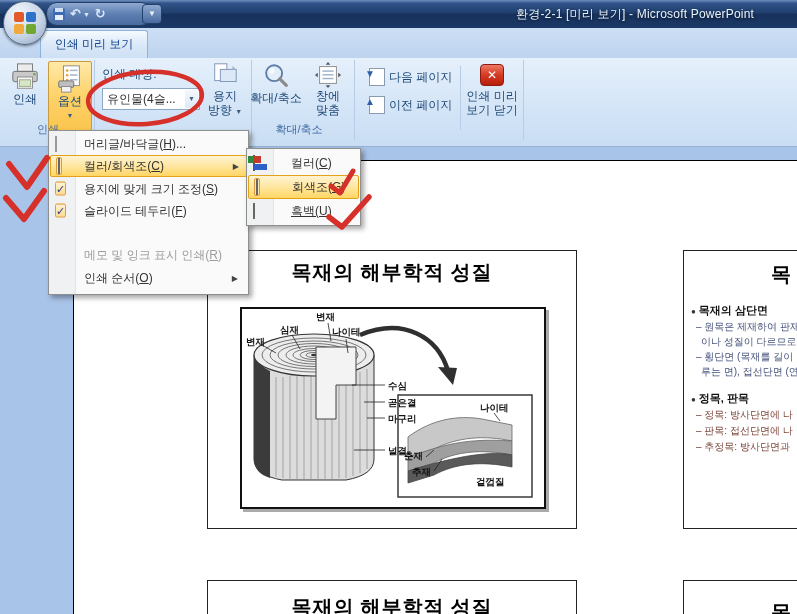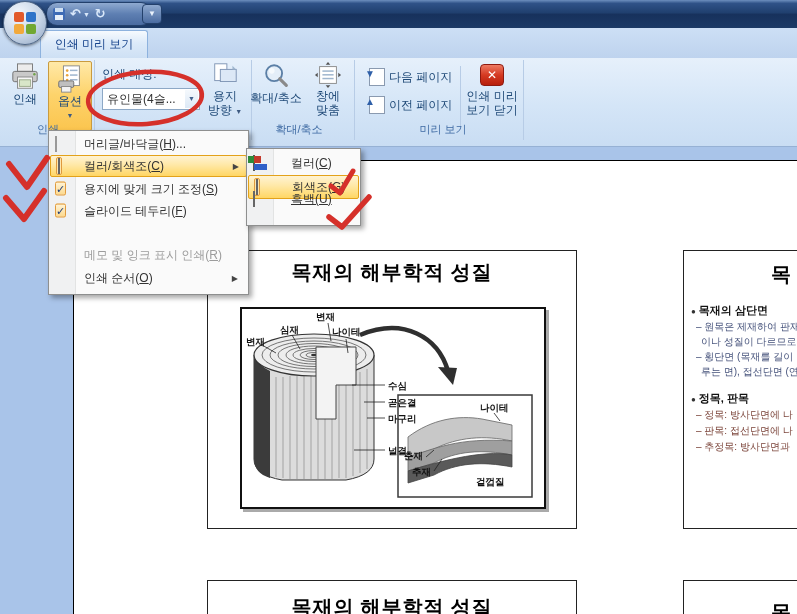--- a/index.html
+++ b/index.html
@@ -133,20 +133,21 @@
 <div id="root">
 
   <div class="abs titlebar">
     <div class="abs qat">
       <span class="floppy"></span>
       <span class="qat-glyph">↶</span>
       <span class="tiny-caret">▼</span>
       <span class="qat-glyph">↻</span>
     </div>
     <div class="abs qat-more">▼</div>
+    <div class="abs win-title">환경-2-1 [미리 보기] - Microsoft PowerPoint</div>
   </div>
 
   <div class="abs orb">
     <span class="orb-grid">
       <i style="background:#E25A2B"></i>
         <i style="background:#2E73C9"></i>
       <i style="background:#F2A93B"></i>
         <i style="background:#71A832"></i>
     </span>
   </div>
@@ -240,21 +241,20 @@
             <b>▲</b>
           </span>
         <span>이전 페이지</span>
       </div>
       <div class="vline" style="left:97px;"></div>
       <div class="bigbtn" style="left:100px;top:1px;width:58px;height:68px;">
         <span class="closeX" style="margin-top:3px">✕</span>
         <span style="margin-top:3px">인쇄 미리</span>
         <span>보기 닫기</span>
       </div>
-      <div class="glabel">미리 보기</div>
     </div>
   </div>
 
   <div class="abs preview"></div>
   <div class="abs hpage"></div>
 
   <div class="slide" style="left:207px;top:250px;width:368px;height:277px;">
     <div class="stitle" style="top:8px;">목재의 해부학적 성질</div>
     <div class="imgbox">
       <svg width="298" height="194" viewBox="0 0 298 194">
@@ -388,21 +388,21 @@
         <i style="left:0;top:0;width:7px;height:7px;background:#C3392B;"></i>
         <i style="right:0;top:0;width:6px;height:7px;background:#2E8B3A;"></i>
         <i style="left:0;bottom:0;width:13px;height:6px;background:#2E5FC8;"></i>
       </span></span>
       <span class="mil"><span>컬러(</span><span class="key">C</span><span>)</span></span>
     </div>
     <div class="smi hl" style="top:26px;">
       <span class="mic iconbox"><span class="sq grayscale"></span></span>
       <span class="mil"><span>회색조(</span><span class="key">G</span><span>)</span></span>
     </div>
-    <div class="smi" style="top:38px;text-decoration:underline;">
+    <div class="smi" style="top:50px;text-decoration:underline;">
       <span class="mic"><span class="sq bw"></span></span>
       <span class="mil"><span>흑백(</span><span class="key">U</span><span>)</span></span>
     </div>
   </div>
 
   <svg class="abs annot" width="797" height="614">
     <g stroke="#D5302A" fill="none" stroke-linecap="round" stroke-linejoin="round">
       <ellipse cx="145" cy="98" rx="57" ry="26" stroke-width="4.5" transform="rotate(-4 145 98)"></ellipse>
       <polyline points="9,164 27,187 47,158" stroke-width="6"></polyline>
       <polyline points="6,198 24,219 44,191" stroke-width="6"></polyline>

